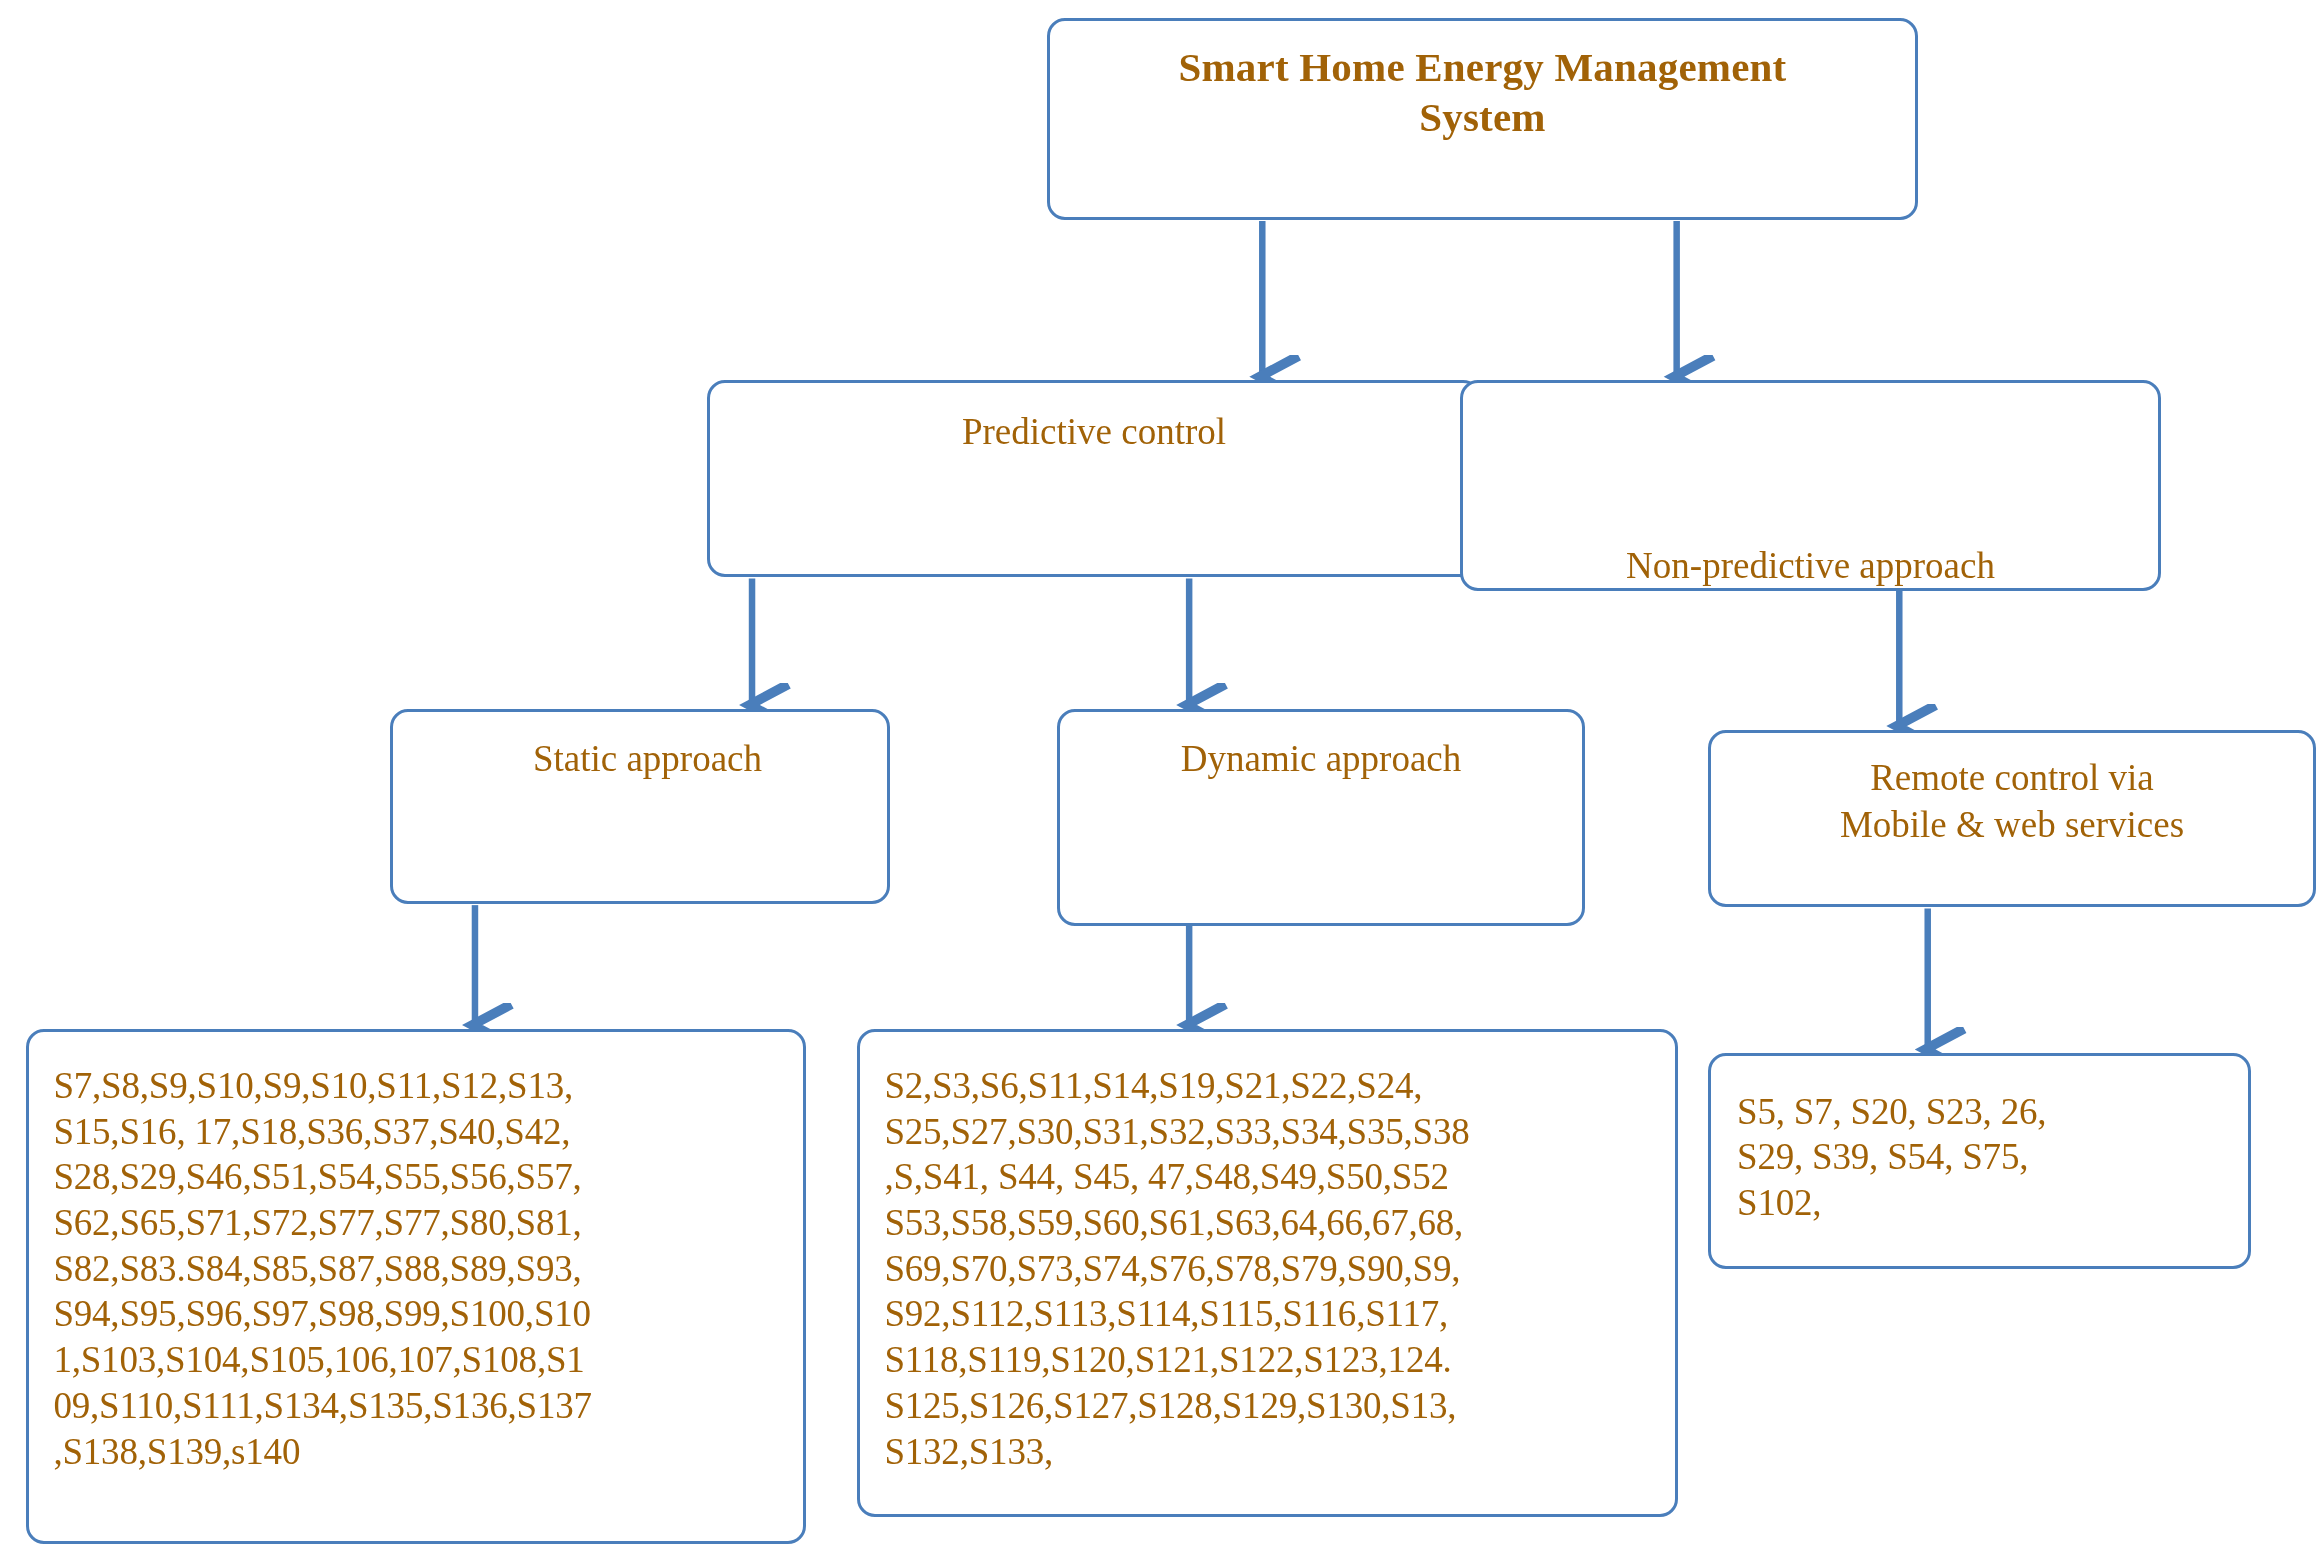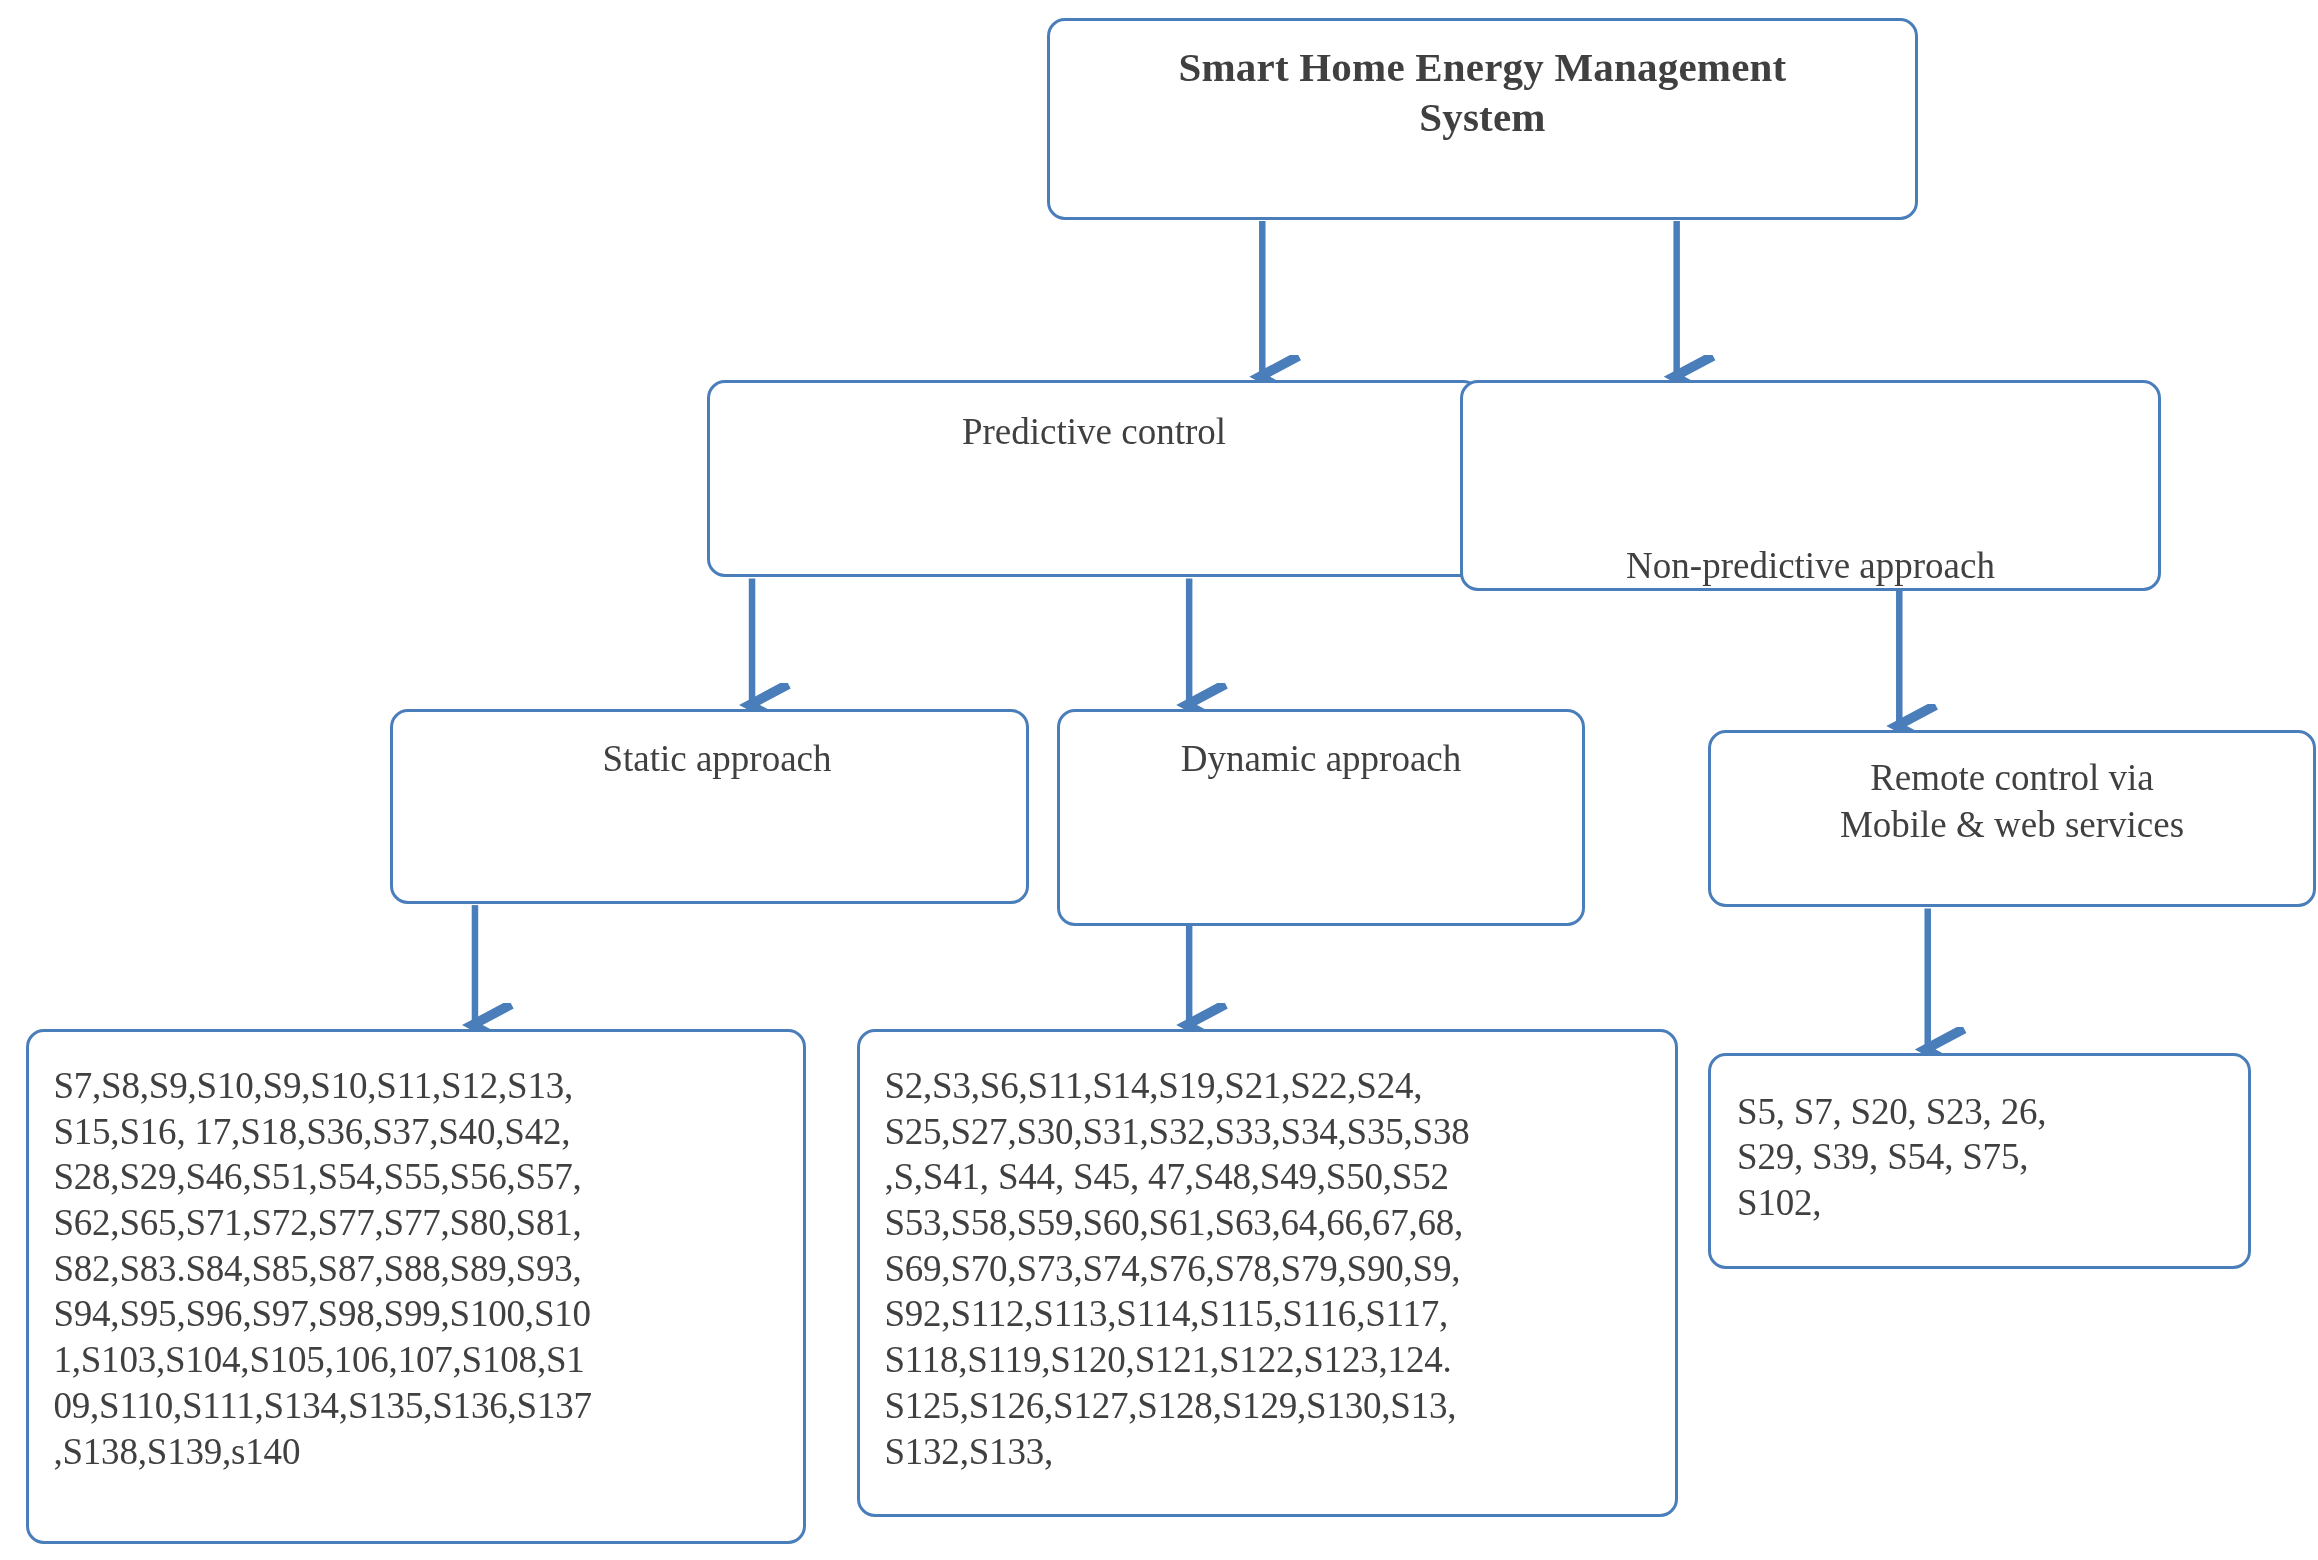--- a/index.html
+++ b/index.html
@@ -35,21 +35,21 @@
     background: #ffffff;
     border: 3.3px solid #4a7ebb;
     border-radius: 18px;
     z-index: 2;
     display: flex;
     justify-content: center;
   }
   .node .label {
     display: block;
     text-align: center;
-    color: #404040;
+    color: #a16207;
     white-space: pre-line;
     line-height: 1.22;
     font-family: Liberation Serif, serif;
   }
 
   
   #node-root {
     left: 1047px;
     top: 18px;
     width: 871px;
@@ -81,21 +81,21 @@
   .level2 .label {
     margin-top: 26px;
     font-size: 37px;
     font-weight: normal;
   }
 
   
   #node-static {
     left: 390px;
     top: 709px;
-    width: 639px;
+    width: 500px;
     height: 195px;
     align-items: flex-start;
     padding-left: 15px;
   }
   #node-dynamic {
     left: 1057px;
     top: 709px;
     width: 528px;
     height: 217px;
     align-items: flex-start;

